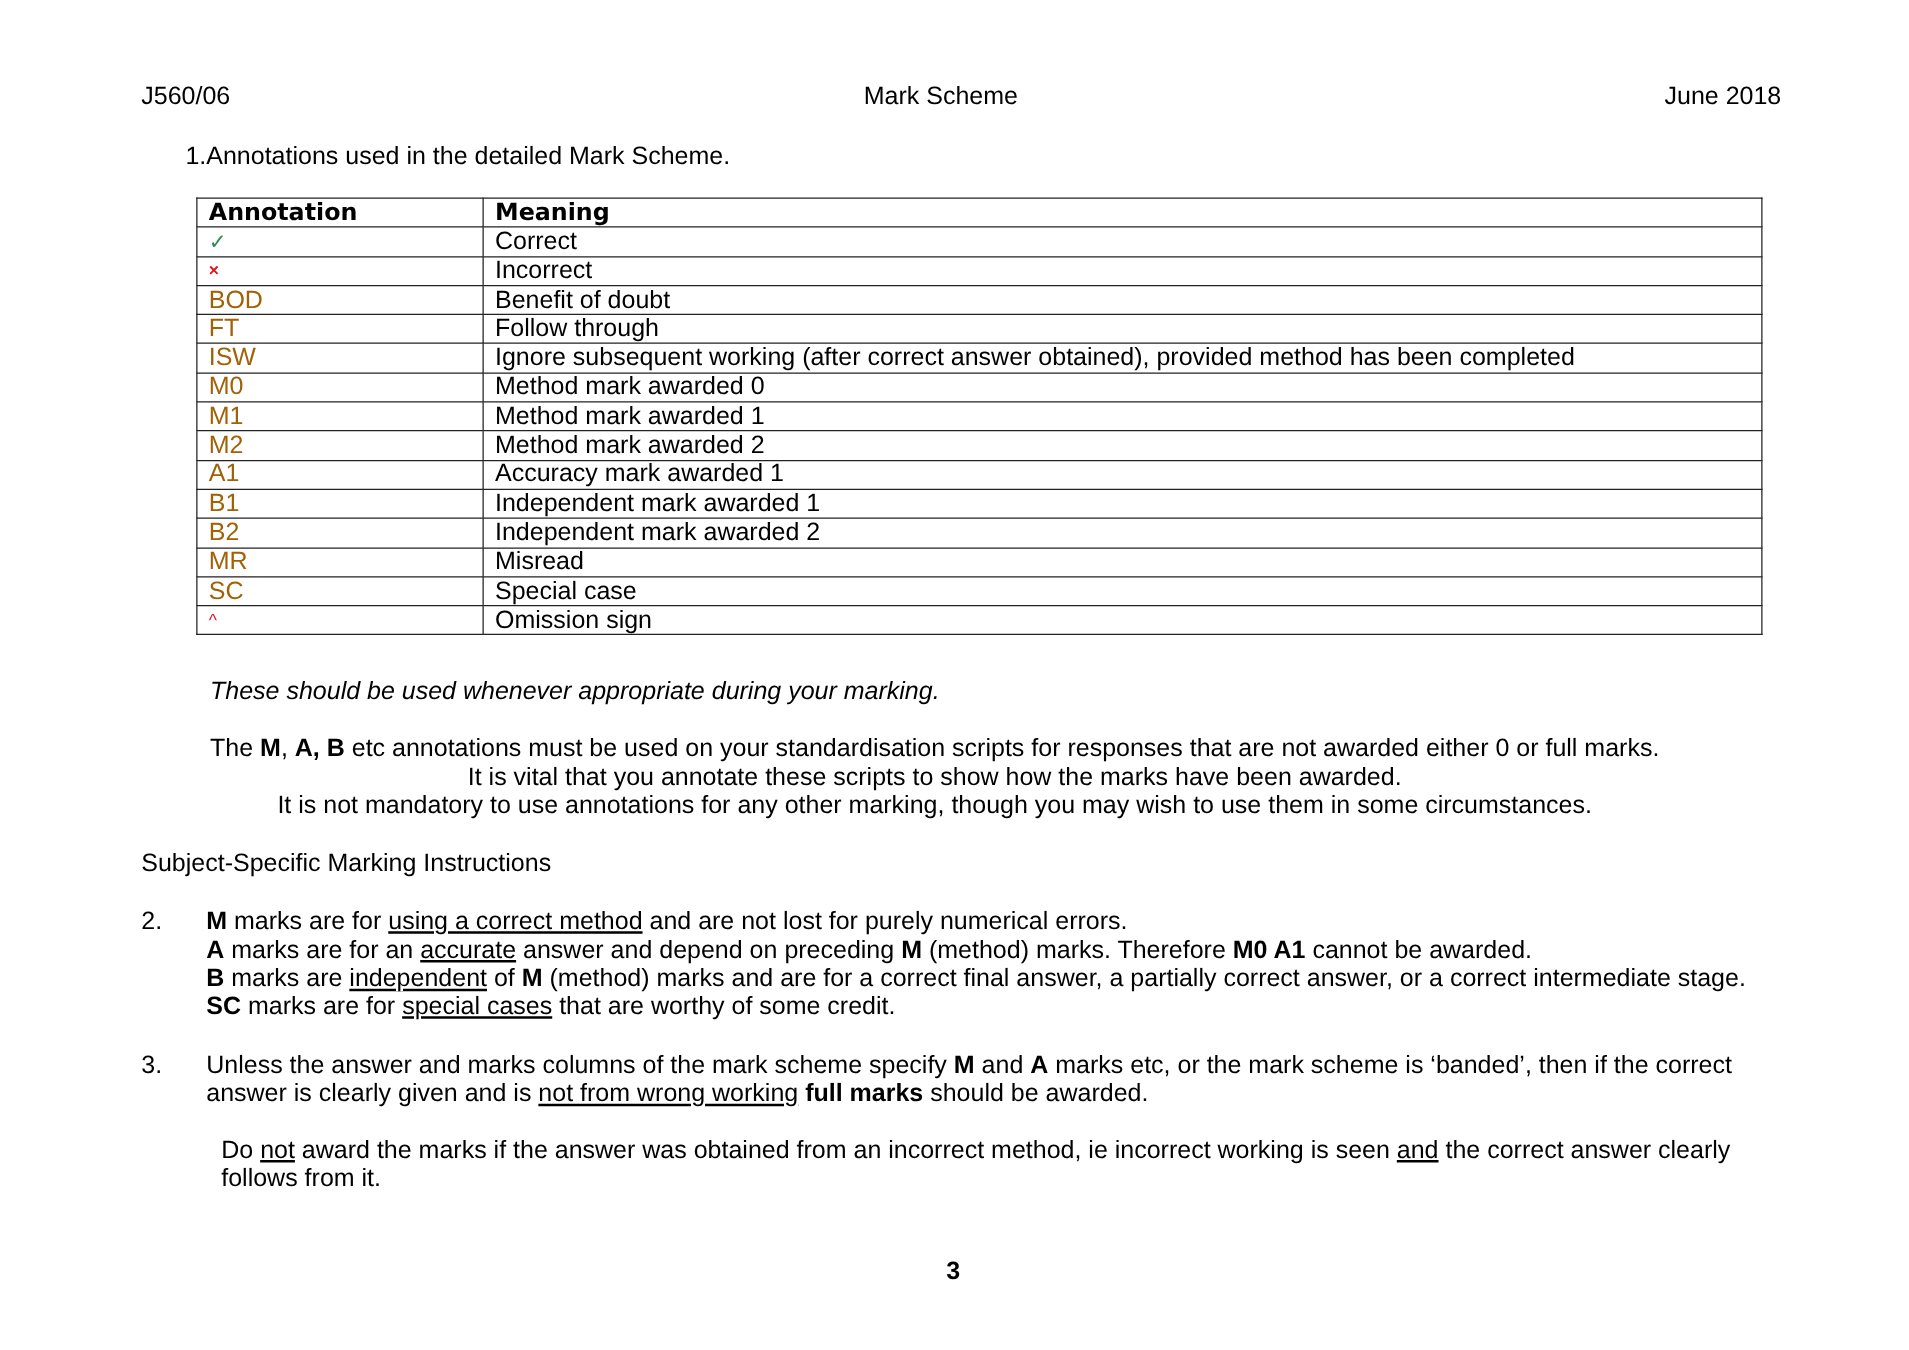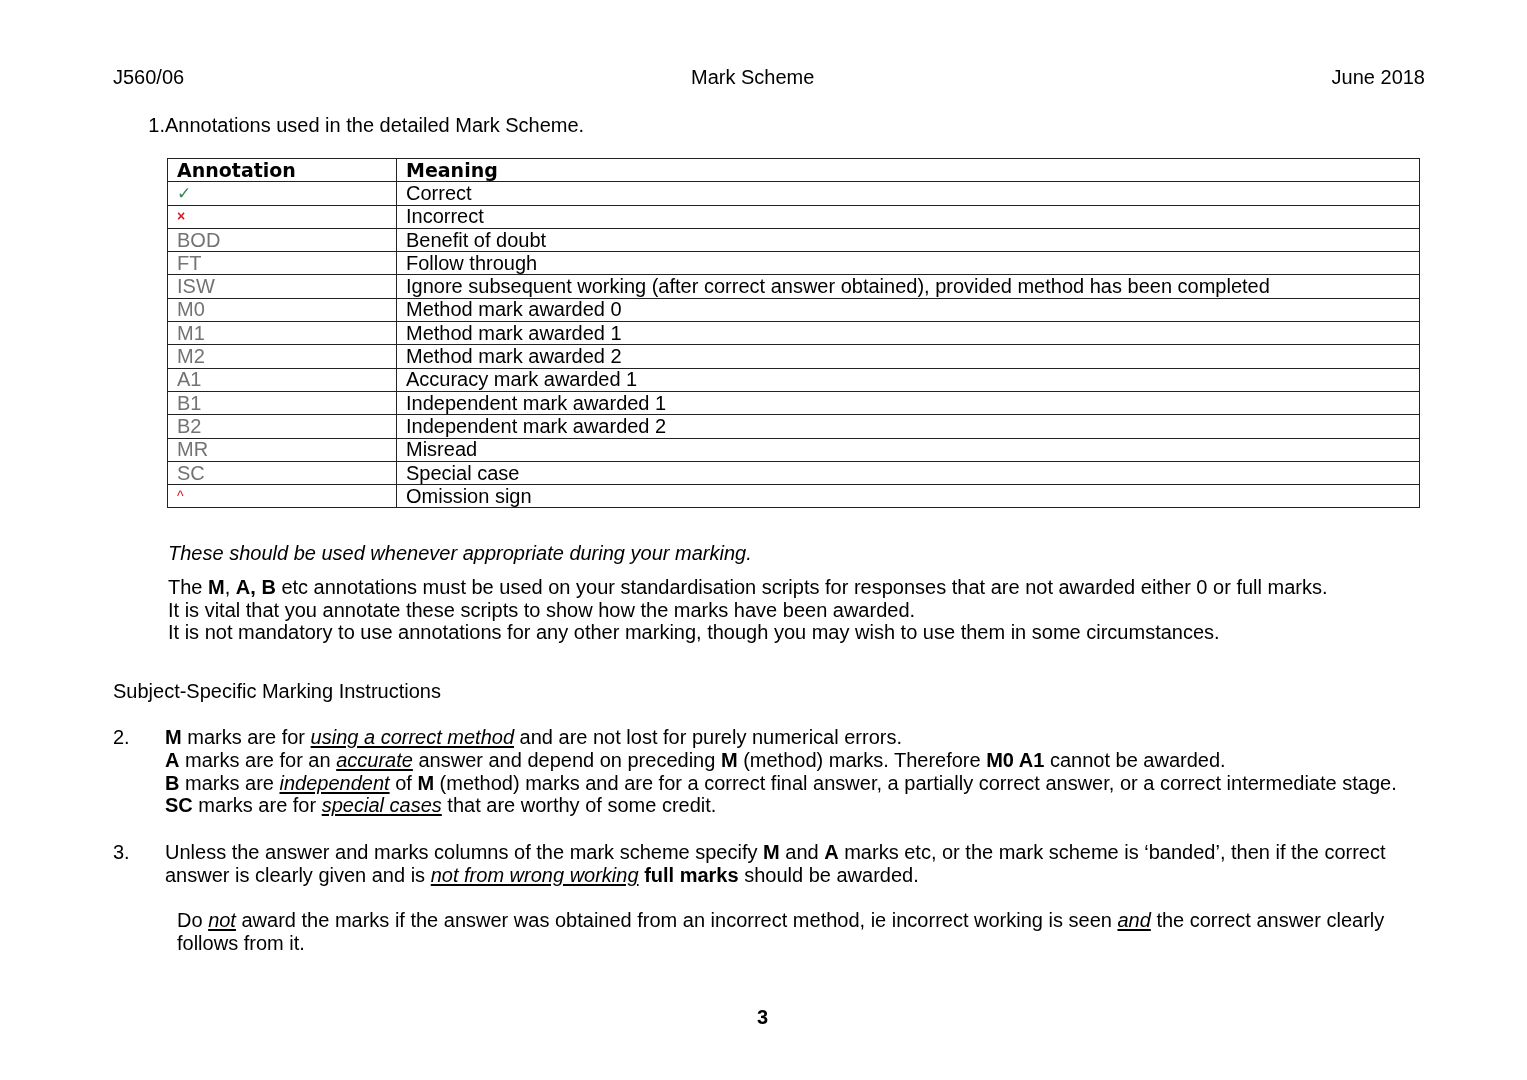--- a/index.html
+++ b/index.html
@@ -9,46 +9,46 @@
     }
     .header { position: absolute; top: 66px; left: 113px; width: 1312px; height: 24px; font-weight: normal; font-size: 20px; }
     .header .left { position: absolute; left: 0; top: 0; }
     .header .center { position: absolute; left: 578px; top: 0; }
     .header .right { position: absolute; right: 0; top: 0; }
 
     .sec1 { position: absolute; top: 114px; left: 113px; font-size: 20px; text-align: right; }
     .num { display: inline-block; width: 52px; }
 
     table.ann {
-      position: absolute; top: 158px; left: 167px; width: 1253px;
+      position: absolute; top: 158px; left: 157px; width: 1253px;
       border-collapse: collapse; font-size: 20px;
     }
     table.ann td, table.ann th {
       border: 1.5px solid #222; padding: 0 9px; height: 22.3px; line-height: 21px;
       text-align: left; vertical-align: middle;
     }
     table.ann th { font-weight: bold; font-family: "DejaVu Sans", sans-serif; font-size: 19px; }
-    table.ann td.c1 { width: 210px; color: #737373; }
+    table.ann td.c1 { width: 210px; color: #a16207; }
     table.ann td.c1.tick { color: #2e8b57; font-size: 17px; }
     table.ann td.c1.cross { color: #e0141e; font-size: 14px; font-weight: bold; }
     table.ann td.c1.caret { color: #e0141e; font-size: 14px; }
 
     .para { position: absolute; left: 168px; font-size: 20px; line-height: 22.7px; }
     .p-use { top: 542px; font-style: italic; }
-    .p-mab { top: 576px; }
+    .p-mab { top: 588px; text-align: center; }
 
     .subhead { position: absolute; top: 680px; left: 113px; font-size: 20px; font-weight: normal; }
 
     .item { position: absolute; left: 113px; font-size: 20px; line-height: 22.8px; }
     .item .n { position: absolute; left: 0; top: 0; }
     .item .body { position: absolute; left: 52px; top: 0; width: 1270px; }
     .item2 { top: 726px; }
     .item3 { top: 841px; }
     .item3b { top: 909px; }
-    u { text-decoration: underline; text-underline-offset: 2px; font-style: italic; }
+    u { text-decoration: underline; text-underline-offset: 2px; }
     b { font-weight: bold; }
 
     .pagenum { position: absolute; top: 1006px; left: 757px; font-size: 20px; font-weight: bold; }
   </style>
 </head>
 <body>
 
 <div class="header">
   <span class="left">J560/06</span>
   <span class="center">Mark Scheme</span>

